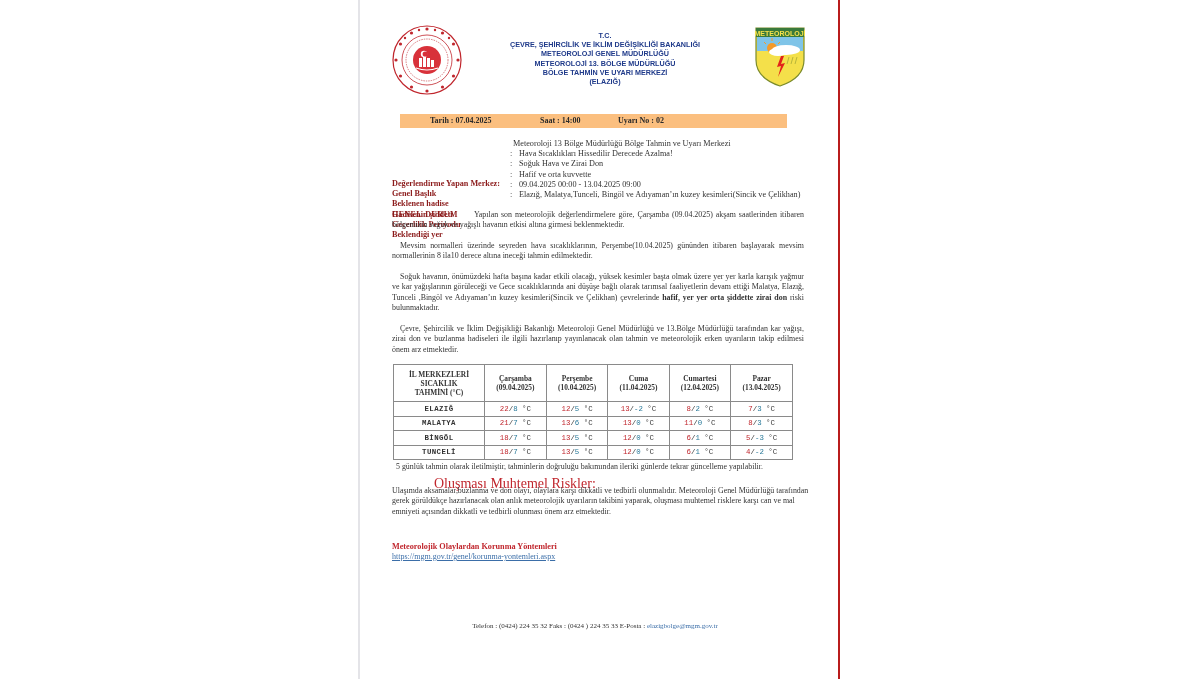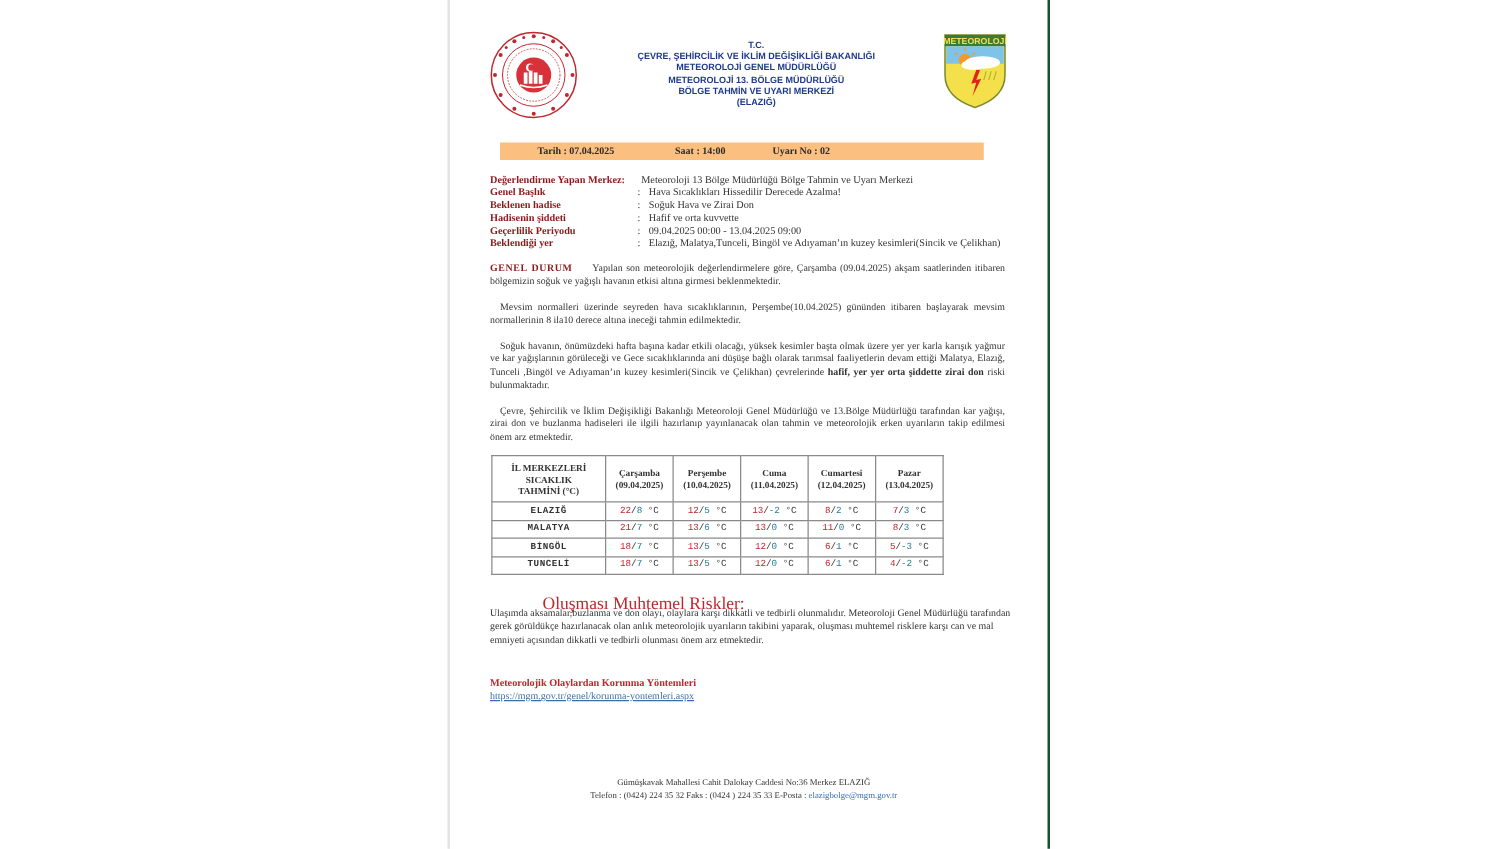--- a/index.html
+++ b/index.html
@@ -6,21 +6,21 @@
   body {
     width: 1200px; height: 679px; overflow: hidden;
     background: #ffffff;
     font-family: "Liberation Serif", serif;
     position: relative;
   }
   .page {
     position: absolute; left: 358px; top: 0; width: 482px; height: 679px;
     background: #ffffff;
     border-left: 2px solid #e4e4e8;
-    border-right: 2px solid #14532d;
+    border-right: 2px solid #b91c1c;
     box-sizing: border-box;
   }
   .header-text {
     position: absolute; left: 120px; top: 31px; width: 250px;
     text-align: center;
     font-family: "Liberation Sans", sans-serif;
     font-weight: bold; font-size: 7.2px; line-height: 9.2px;
     color: #1f3a8a;
   }
   .logo-left { position: absolute; left: 31px; top: 24px; width: 72px; height: 72px; }
@@ -28,35 +28,35 @@
 
   .orange-bar {
     position: absolute; left: 40px; top: 114px; width: 387px; height: 14px;
     background: #fbbf7f;
     font-weight: bold; font-size: 8px; color: #2b2b2b;
   }
   .orange-bar span { position: absolute; top: 2px; }
 
   .info { position: absolute; left: 32px; top: 139px; width: 430px; font-size: 8.2px; line-height: 10.2px; }
   .info-row { position: relative; height: 10.2px; white-space: nowrap; }
-  .info-label { position: absolute; left: 0; color: #8b1a1a; font-weight: bold; }
+  .info-label { position: absolute; left: 0; color: #8b1a1a; font-weight: bold; margin-top: 40px; }
   .info-colon { position: absolute; left: 118px; color: #333; }
   .info-value { position: absolute; left: 127px; color: #333; }
   .info-row.first .info-value { left: 121px; }
 
   .para {
     position: absolute; left: 32px; width: 412px;
     font-size: 7.9px; line-height: 10.4px; color: #333;
     text-align: justify;
   }
   .para .indent { display: inline-block; width: 8px; }
   .gd-title { color: #8b1a1a; font-weight: bold; letter-spacing: 0.5px; margin-right: 16px; }
 
   table.forecast {
-    position: absolute; left: 33px; top: 364px; width: 362px;
+    position: absolute; left: 33px; top: 364px; width: 400px;
     border-collapse: collapse; font-size: 7.4px; color: #333;
   }
   table.forecast td, table.forecast th {
     border: 1px solid #8a8a8a; text-align: center; padding: 0;
   }
   table.forecast th { font-weight: bold; line-height: 9px; height: 36px; }
   table.forecast td { height: 13.5px; font-family: Liberation Mono, monospace; }
   table.forecast td.city { font-weight: bold; letter-spacing: 0.4px; }
   .hi { color: #c0262d; }
   .lo { color: #2a7a9a; }
@@ -254,25 +254,25 @@
       <td class="city">TUNCELİ</td>
       <td><span class="hi">18</span>/<span class="lo">7</span><span class="unit"> °C</span></td>
       <td><span class="hi">13</span>/<span class="lo">5</span><span class="unit"> °C</span></td>
       <td><span class="hi">12</span>/<span class="lo">0</span><span class="unit"> °C</span></td>
       <td><span class="hi">6</span>/<span class="lo">1</span><span class="unit"> °C</span></td>
       <td><span class="hi">4</span>/<span class="lo">-2</span><span class="unit"> °C</span></td>
     </tr>
   </tbody>
     </table>
 
+  <div class="note">5 günlük tahmin olarak iletilmiştir, tahminlerin doğruluğu bakımından ileriki günlerde tekrar güncelleme yapılabilir.</div>
 
   <div class="risk-title">Oluşması Muhtemel Riskler:</div>
   <div class="risk-text">Ulaşımda aksamalar,buzlanma ve don olayı, olaylara karşı dikkatli ve tedbirli olunmalıdır. Meteoroloji Genel Müdürlüğü tarafından gerek görüldükçe hazırlanacak olan anlık meteorolojik uyarıların takibini yaparak, oluşması muhtemel risklere karşı can ve mal emniyeti açısından dikkatli ve tedbirli olunması önem arz etmektedir.</div>
 
   <div class="protect-title">Meteorolojik Olaylardan Korunma Yöntemleri</div>
   <div class="protect-link">https://mgm.gov.tr/genel/korunma-yontemleri.aspx</div>
 
   <div class="footer">
-    <div>Gümüşkavak Mahallesi Cahit Dalokay  Caddesi No:36 Merkez ELAZIĞ</div>
     <div><span>Telefon : (0424) 224 35 32   Faks  : (0424 ) 224 35 33   E-Posta : </span><span class="mail">elazigbolge@mgm.gov.tr</span></div>
   </div>
 
 </div>
 
 </body></html>

